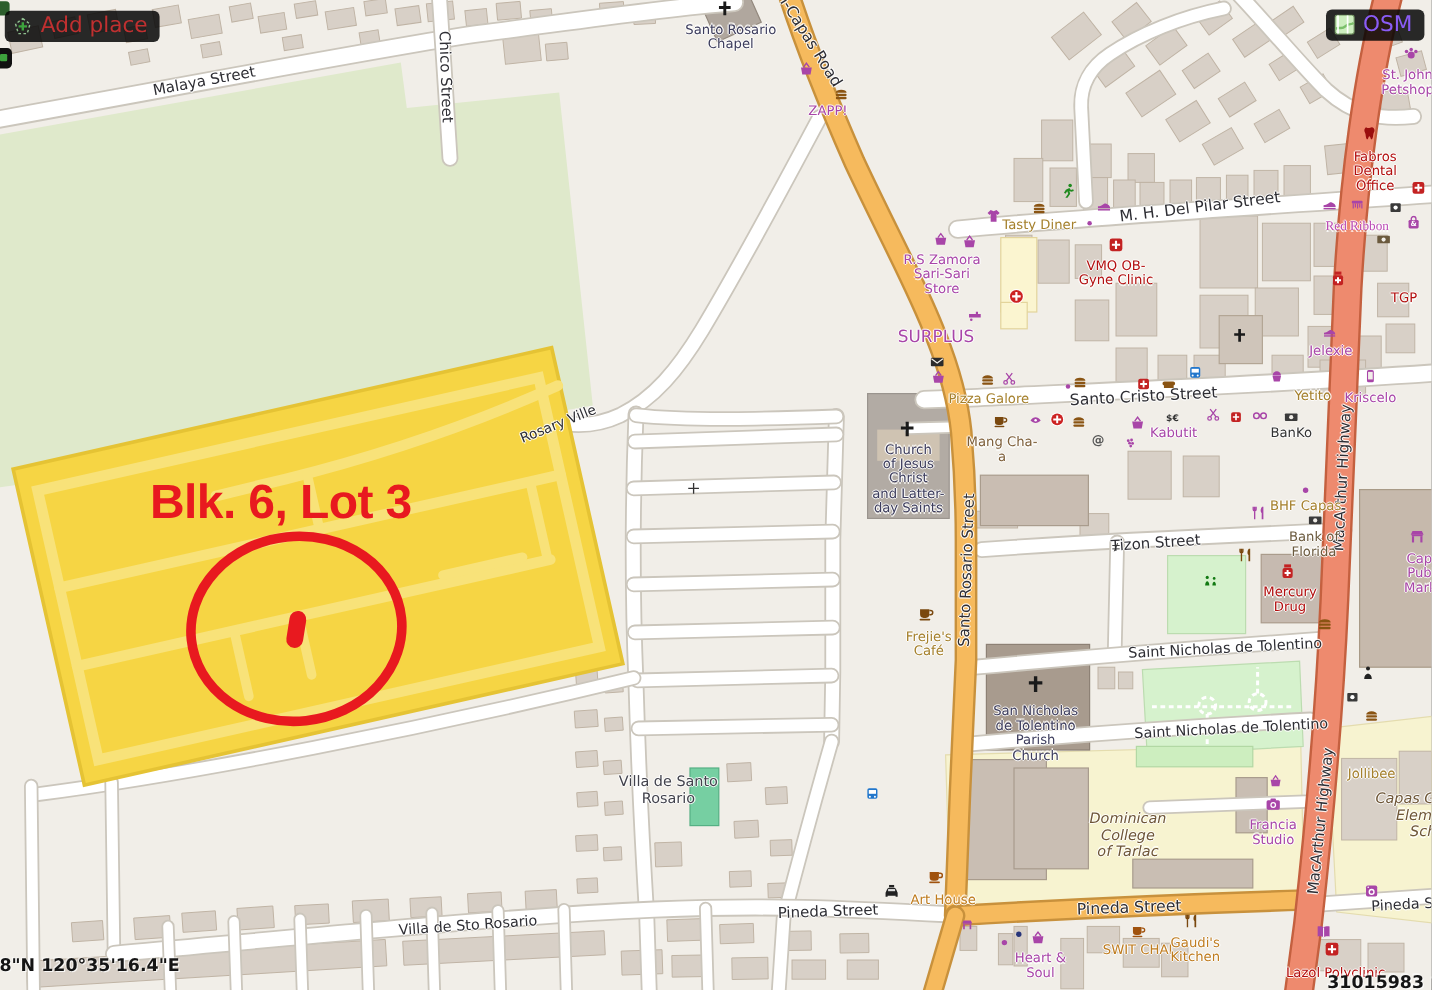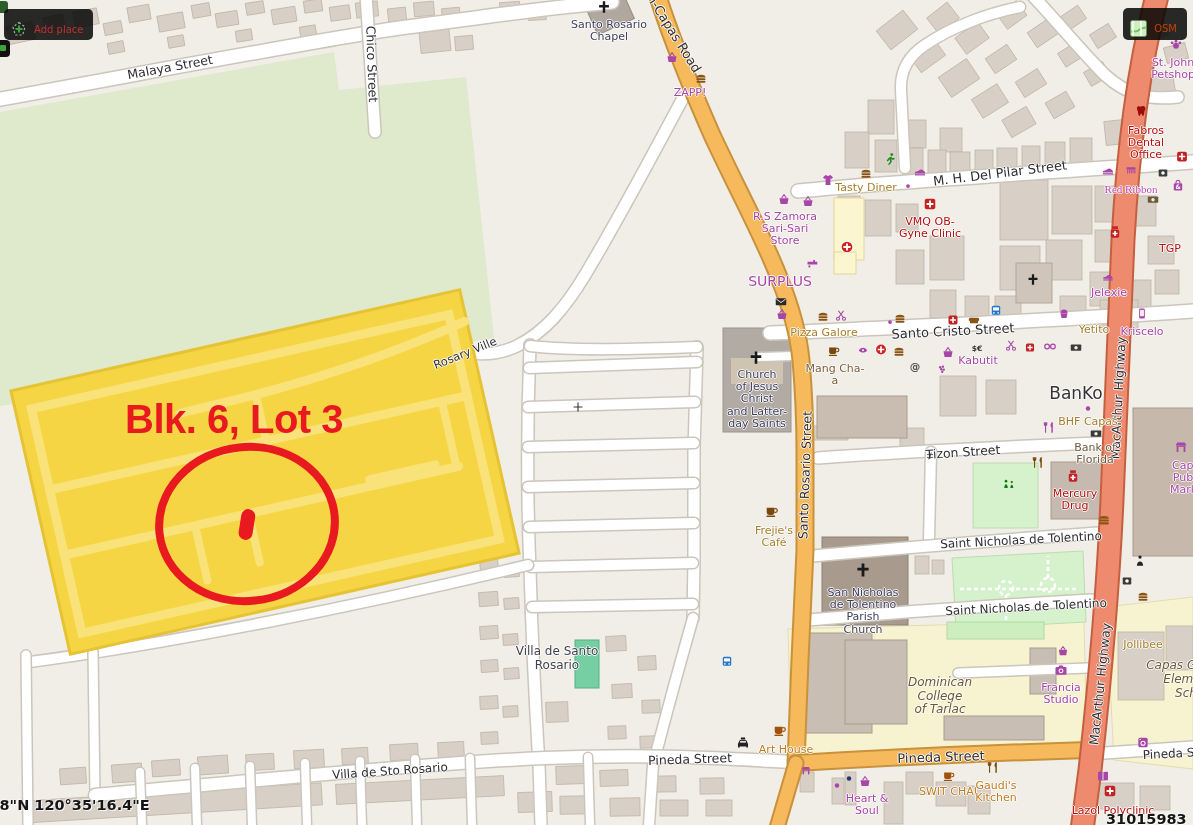--- a/index.html
+++ b/index.html
@@ -11,25 +11,25 @@
   #labels{position:absolute;left:0;top:0;width:100%;height:100%;pointer-events:none;}
   .map-label{
     position:absolute;white-space:nowrap;text-align:center;
     text-shadow:1px 0 0 rgba(255,255,255,.85),-1px 0 0 rgba(255,255,255,.85),
                 0 1px 0 rgba(255,255,255,.85),0 -1px 0 rgba(255,255,255,.85);
   }
   .poi-line{line-height:1.12;}
   .map-icon{position:absolute;display:block;}
   .ui-btn{
     position:absolute;display:flex;align-items:center;gap:7px;
-    background:rgba(5,5,5,.85);border-radius:5px;padding:12px 10px 3px 7px;
-    font-size:10px;cursor:pointer;z-index:30;
+    background:rgba(5,5,5,.85);border-radius:5px;padding:2px 10px 3px 7px;
+    font-size:18px;cursor:pointer;z-index:30;
   }
   #add-place{left:4px;top:9px;color:#c03030;}
-  #osm-btn{right:6px;top:8px;color:#c2410c;}
+  #osm-btn{right:6px;top:8px;color:#8b5cf6;}
   #annotation-text{
     position:absolute;left:125px;top:397px;z-index:20;
     font-family:"Liberation Sans",sans-serif;font-weight:bold;
     font-size:40px;color:#e8191f;letter-spacing:-.5px;white-space:nowrap;
   }
   .readout{
     position:absolute;z-index:25;font-weight:bold;font-size:14.5px;color:#151515;
     text-shadow:1px 1px 0 rgba(255,255,255,.8),-1px -1px 0 rgba(255,255,255,.6);
     white-space:nowrap;
   }
@@ -522,21 +522,21 @@
           <rect x="4.2" y="1.2" width="7.6" height="13.6" rx="1.8" fill="#a845a8"></rect>
           <rect x="5.4" y="3.2" width="5.2" height="8.4" fill="#f1eee8"></rect>
         </svg></span>
       <div class="map-label" style="left: 1142px; top: 325.84px; font-size: 11px; color: rgb(168, 69, 168); transform: translate(-50%, 0px);">
         <div class="poi-line">Kriscelo</div>
       </div>
       <span class="map-icon" style="left: 1076px; top: 348px; transform: translate(-50%, -50%);"><svg width="12" height="12" viewBox="0 0 16 16">
           <rect x="1" y="4" width="14" height="8.4" rx="1" fill="#3a3a3a"></rect>
           <circle cx="8" cy="8.2" r="2.3" fill="#f1eee8"></circle>
         </svg></span>
-      <div class="map-label" style="left: 1076px; top: 354.84px; font-size: 17px; color: rgb(51, 51, 51); transform: translate(-50%, 0px); margin-top: 29px;">
+      <div class="map-label" style="left: 1076px; top: 354.84px; font-size: 11px; color: rgb(51, 51, 51); transform: translate(-50%, 0px);">
         <div class="poi-line">BanKo</div>
       </div>
       <span class="map-icon" style="left: 1049px; top: 428px; transform: translate(-50%, -50%);"><svg width="12" height="12" viewBox="0 0 16 16">
           <path d="M3.4 1v4.2M1.8 1v3a1.6 1.6 0 0 0 3.2 0V1M3.4 5.4V15" fill="none" stroke="#a845a8" stroke-width="1.5"></path>
           <path d="M11.6 1c-1.6 1.6-2 5.2-1 6.4l.6.6V15h1.9V1z" fill="#a845a8"></path>
         </svg></span>
       <div class="map-label" style="left: 1088px; top: 415.84px; font-size: 11px; color: rgb(165, 128, 44); transform: translate(-50%, 0px);">
         <div class="poi-line">BHF Capas</div>
       </div>
       <span class="map-icon" style="left: 1096px; top: 434px; transform: translate(-50%, -50%);"><svg width="12" height="12" viewBox="0 0 16 16">

